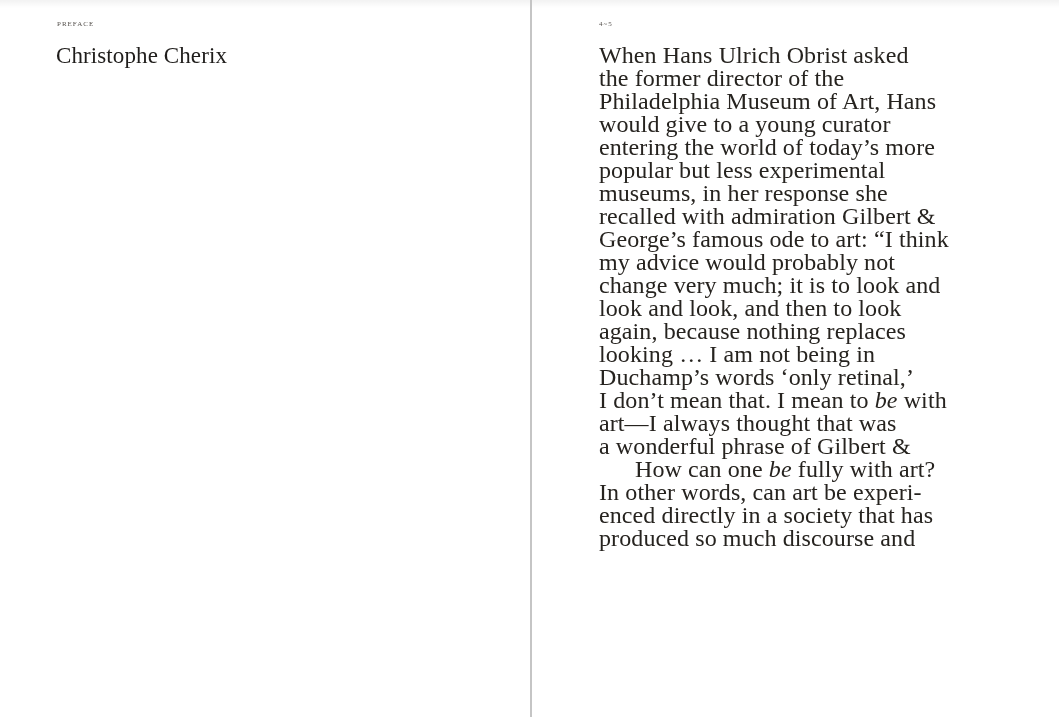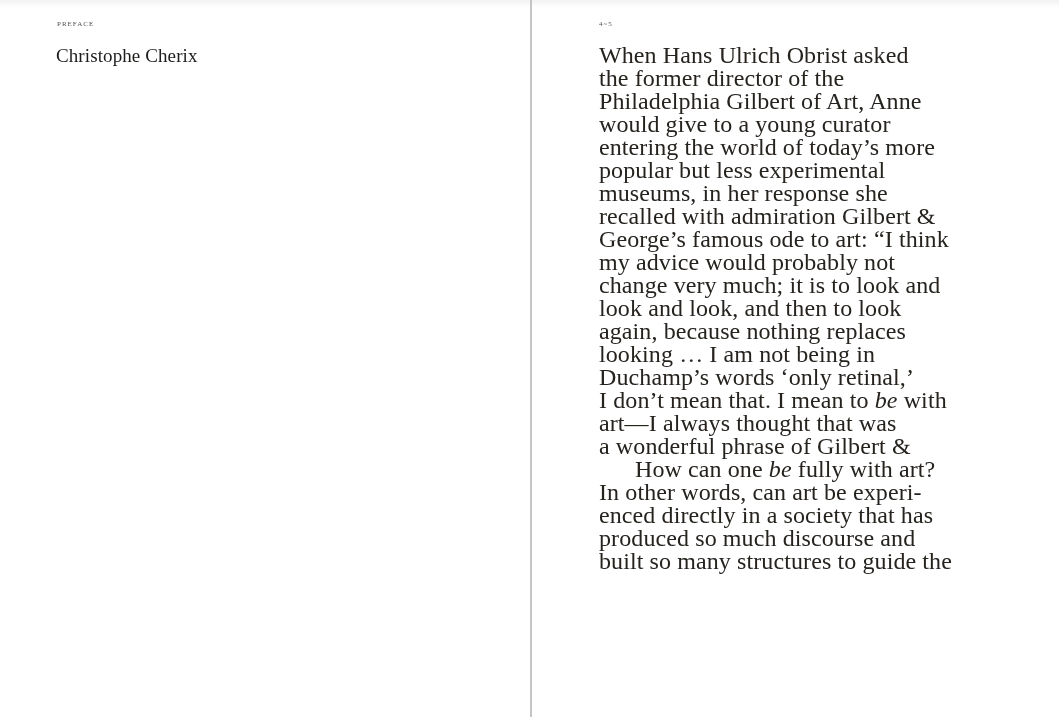--- a/index.html
+++ b/index.html
@@ -43,21 +43,21 @@
     letter-spacing: 1px;
     color: #55514d;
   }
   .running-head.preface { left: 57px; top: 20px; }
   .running-head.folio   { left: 67px; top: 20px; }
 
   .author-title {
     position: absolute;
     left: 56px;
     top: 42px;
-    font-size: 19px;
+    font-size: 23px;
     line-height: 28px;
     color: #1f1d1b;
     letter-spacing: 0.1px;
   }
 
   .body-text {
     position: absolute;
     left: 67px;   
     top: 44px;
     width: 340px;
@@ -81,36 +81,35 @@
     <div class="author-title">Christophe Cherix</div>
   </div>
 
   <div class="gutter"></div>
 
   <div class="page page-right">
     <div class="running-head folio">4~5</div>
     <div class="body-text">
         <div class="body-line"><span>When Hans Ulrich Obrist asked</span></div>
         <div class="body-line"><span>the former director of the</span></div>
-        <div class="body-line"><span>Philadelphia Gilbert of Art, Anne</span></div>
+        <div class="body-line"><span>Philadelphia Museum of Art, Hans</span></div>
         <div class="body-line"><span>would give to a young curator</span></div>
         <div class="body-line"><span>entering the world of today’s more</span></div>
         <div class="body-line"><span>popular but less experimental</span></div>
         <div class="body-line"><span>museums, in her response she</span></div>
         <div class="body-line"><span>recalled with admiration Gilbert &amp;</span></div>
         <div class="body-line"><span>George’s famous ode to art: “I think</span></div>
         <div class="body-line"><span>my advice would probably not</span></div>
         <div class="body-line"><span>change very much; it is to look and</span></div>
         <div class="body-line"><span>look and look, and then to look</span></div>
         <div class="body-line"><span>again, because nothing replaces</span></div>
         <div class="body-line"><span>looking … I am not being in</span></div>
         <div class="body-line"><span>Duchamp’s words ‘only retinal,’</span></div>
         <div class="body-line"><span>I don’t mean that. I mean to </span><span class="italic">be</span><span> with</span></div>
         <div class="body-line"><span>art—I always thought that was</span></div>
         <div class="body-line"><span>a wonderful phrase of Gilbert &amp;</span></div>
         <div class="body-line indent"><span>How can one </span><span class="italic">be</span><span> fully with art?</span></div>
         <div class="body-line"><span>In other words, can art be experi-</span></div>
         <div class="body-line"><span>enced directly in a society that has</span></div>
         <div class="body-line"><span>produced so much discourse and</span></div>
-        <div class="body-line"><span>built so many structures to guide the</span></div>
       </div>
   </div>
 </div>
 
 </body></html>

